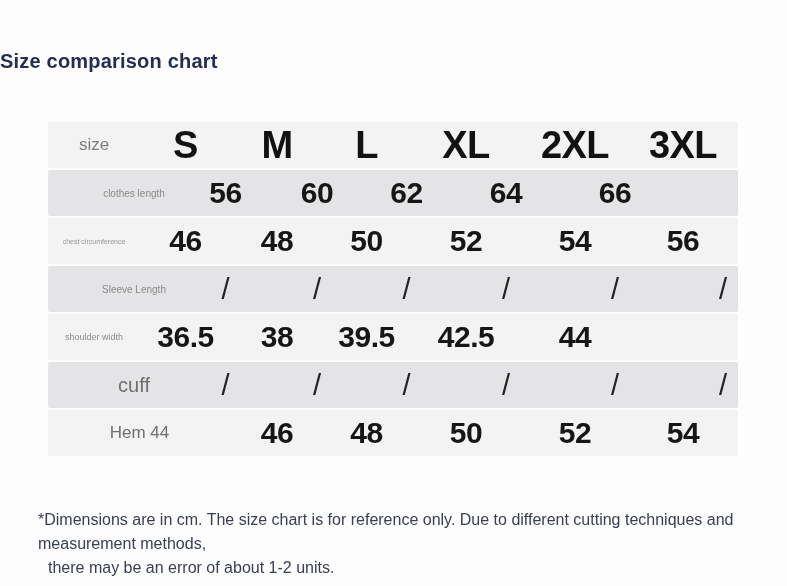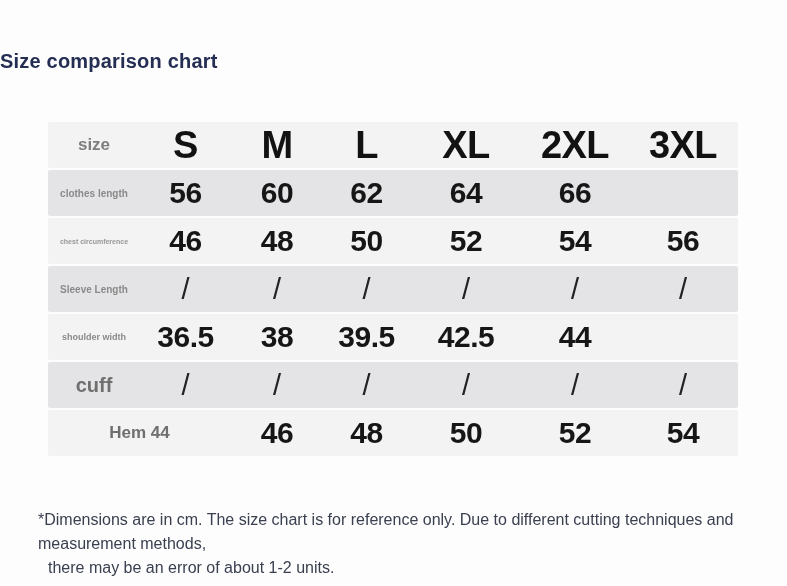--- a/index.html
+++ b/index.html
@@ -29,28 +29,28 @@
     flex-direction: column;
     gap: 2px;
   }
   .trow {
     display: grid;
     grid-template-columns: 92px 91px 92px 87px 112px 106px 110px;
     height: 46px;
     border-radius: 2px;
   }
   .trow.light { background: #f3f3f4; }
-  .trow.dark  { background: #e4e4e6; }
+  .trow.dark  { background: #e4e4e6; padding-left: 40px; }
   .cell {
     display: flex;
     align-items: center;
     justify-content: center;
     overflow: hidden;
   }
-  .label { color: #7e7e7e; font-weight: 700; text-align: left; }
+  .label { color: #7e7e7e; font-weight: 400; text-align: left; }
   .label-size   { font-size: 17px; }
   .label-small  { font-size: 10px; color: #8a8a8a; }
   .label-tiny   { font-size: 7px; color: #979797; }
   .label-shoulder { font-size: 9px; color: #8a8a8a; }
   .label-cuff   { font-size: 20px; color: #6f6f6f; }
   .label-hem    { font-size: 17px; color: #6f6f6f; grid-column: 1 / span 2; }
   .hdr {
     font-size: 38px;
     font-weight: 700;
     color: #121212;

